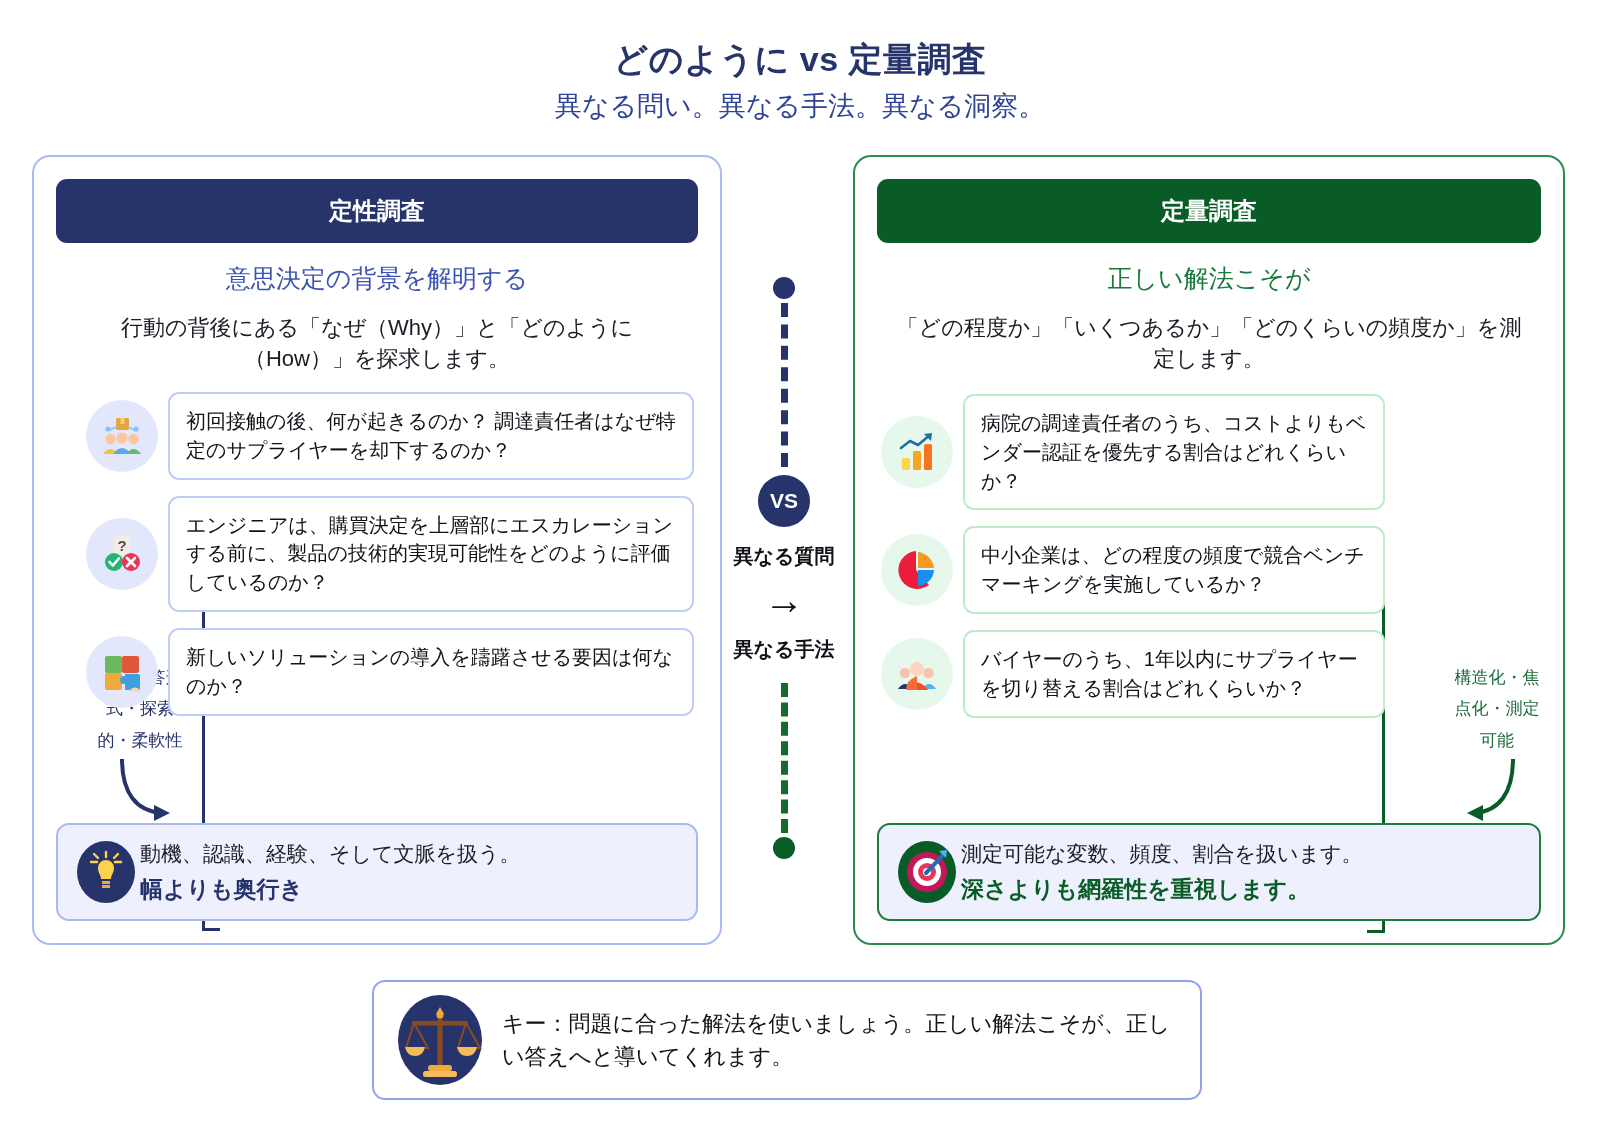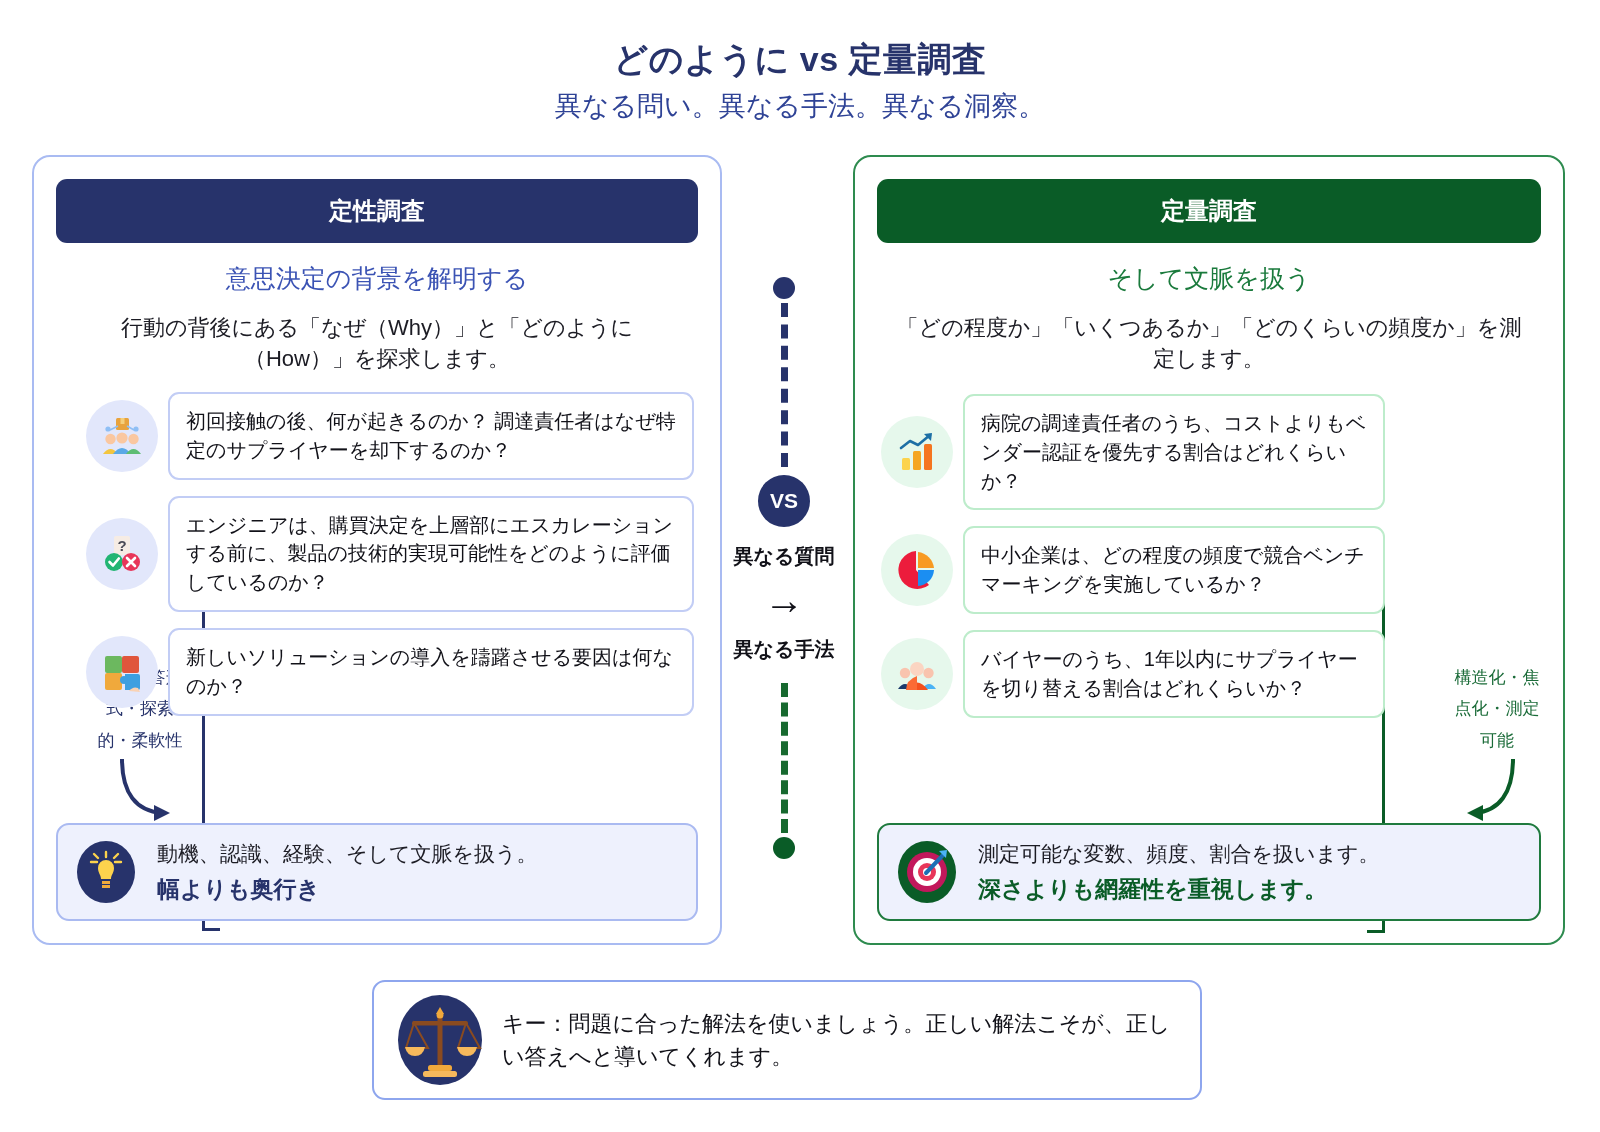--- a/index.html
+++ b/index.html
@@ -86,21 +86,21 @@
   }
 
   .curve { position: absolute; }
   .curve-left  { left: 78px;  top: 598px; }
   .curve-right { right: 38px; top: 598px; }
 
   
   .callout {
     position: absolute; left: 22px; right: 22px; bottom: 22px;
     border-radius: 13px; display: flex; align-items: center;
-    padding: 14px 18px; gap: 21px;
+    padding: 14px 18px; gap: 4px;
   }
   .callout-left  { background: #eef1fd; border: 2px solid #aabaf1; }
   .callout-right { background: #eef1fd; border: 2px solid #1f7a3e; }
   .callout-icon { flex: 0 0 60px; width: 60px; height: 64px; }
   .callout-txt { flex: 1; }
   .callout-line1 { font-size: 21px; color: #1c1c24; line-height: 1.4; }
   .callout-line2 { font-size: 23px; font-weight: bold; margin-top: 6px; line-height: 1.35; }
   .bold-left  { color: #27336b; }
   .bold-right { color: #0a5c27; }
 
@@ -230,21 +230,21 @@
     <div class="vs-circle">VS</div>
     <div class="div-label">異なる質問</div>
     <div class="arrow-glyph">→</div>
     <div class="div-label">異なる手法</div>
     <div class="dash dash-green" style="margin-top:20px;"></div>
     <div class="dot dot-green" style="margin-top:4px;"></div>
   </div>
 
   <div class="panel panel-right">
     <div class="panel-head head-right">定量調査</div>
-    <div class="panel-tag tag-right">そして文脈を扱う</div>
+    <div class="panel-tag tag-right">正しい解法こそが</div>
     <div class="panel-desc">「どの程度か」「いくつあるか」「どのくらいの頻度か」を測定します。</div>
 
     <div class="bracket bracket-right"></div>
     <div class="side-label side-right">構造化・焦点化・測定可能</div>
     <svg class="curve curve-right" width="76" height="74" viewBox="0 0 76 74">
       <path d="M64 4 C64 38, 50 56, 26 58" fill="none" stroke="#0a5c27" stroke-width="4"></path>
       <path d="M34 50 L18 58 L34 66 Z" fill="#0a5c27"></path>
     </svg>
 
     <div class="cards" style="margin:20px 178px 0 26px;">

